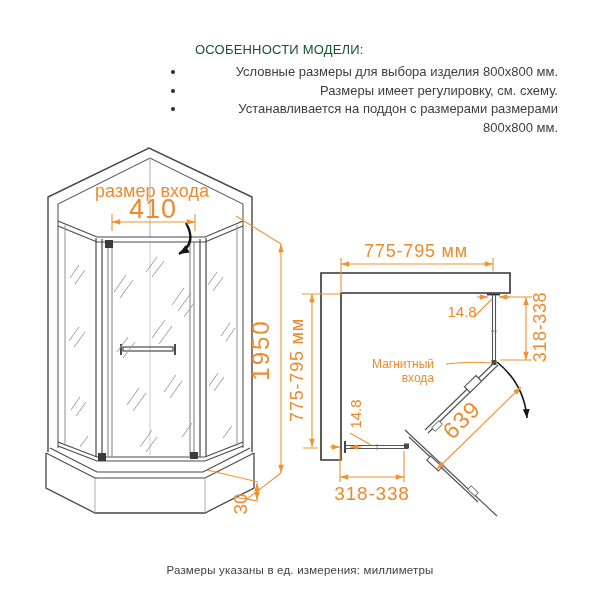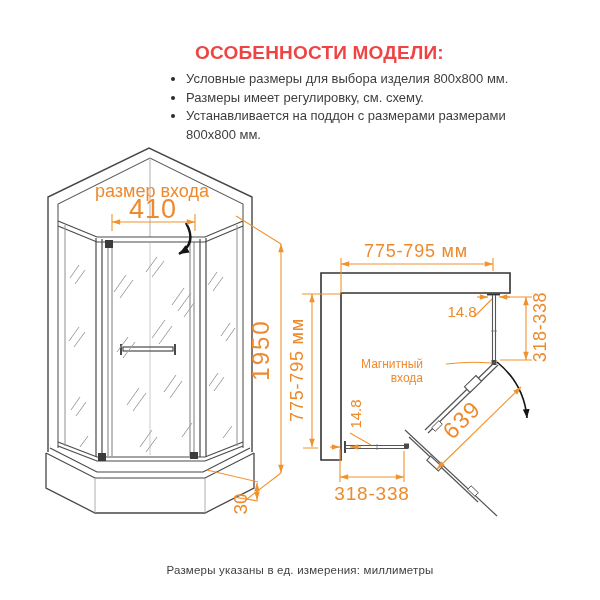--- a/index.html
+++ b/index.html
@@ -1,29 +1,29 @@
 <!DOCTYPE html>
 <html><head>
 <meta charset="utf-8">
 <style>
   html,body{margin:0;padding:0;background:#fff;}
   .page{position:relative;width:600px;height:600px;background:#fff;
         font-family:"Liberation Sans",sans-serif;overflow:hidden;}
   .features{position:absolute;left:168px;top:42px;width:390px;}
-  .features .hd{margin:0 0 0 27px;font-size:19px;font-weight:bold;
-        letter-spacing:.2px;color:#ef4444;}
-  .features ul{margin:6px 0 0;padding:0 0 0 18px;list-style:disc;}
+  .features .hd{margin:0 0 0 27px;font-size:13px;font-weight:normal;
+        letter-spacing:.2px;color:#14532d;}
+  .features ul{margin:6px 0 0;padding:0 0 0 18px;list-style:disc;text-align:right;}
   .features li{font-size:13px;line-height:18.5px;color:#3e3e3e;}
   .features li::marker{color:#2b2b2b;}
   svg.diagram{position:absolute;left:0;top:0;}
   .lbl{position:absolute;white-space:nowrap;color:#ed8a2d;line-height:1;
        transform:translate(-50%,-50%);}
   .lbl.r90{transform:translate(-50%,-50%) rotate(-90deg);}
   .lbl.r45{transform:translate(-50%,-50%) rotate(-45deg);}
-  .lock{position:absolute;left:423px;top:371px;text-align:right;color:#ed8a2d;
+  .lock{position:absolute;left:434px;top:371px;text-align:right;color:#ed8a2d;
         font-size:12px;line-height:14px;transform:translate(-100%,-50%);white-space:nowrap;}
   .footer{position:absolute;left:300px;top:530px;transform:translate(-50%,-50%);
         font-size:11.5px;color:#3f3f3f;letter-spacing:.2px;white-space:nowrap;margin-top:40px;}
 </style>
 </head>
 <body>
 
 <div class="page">
 
   <div class="features">

